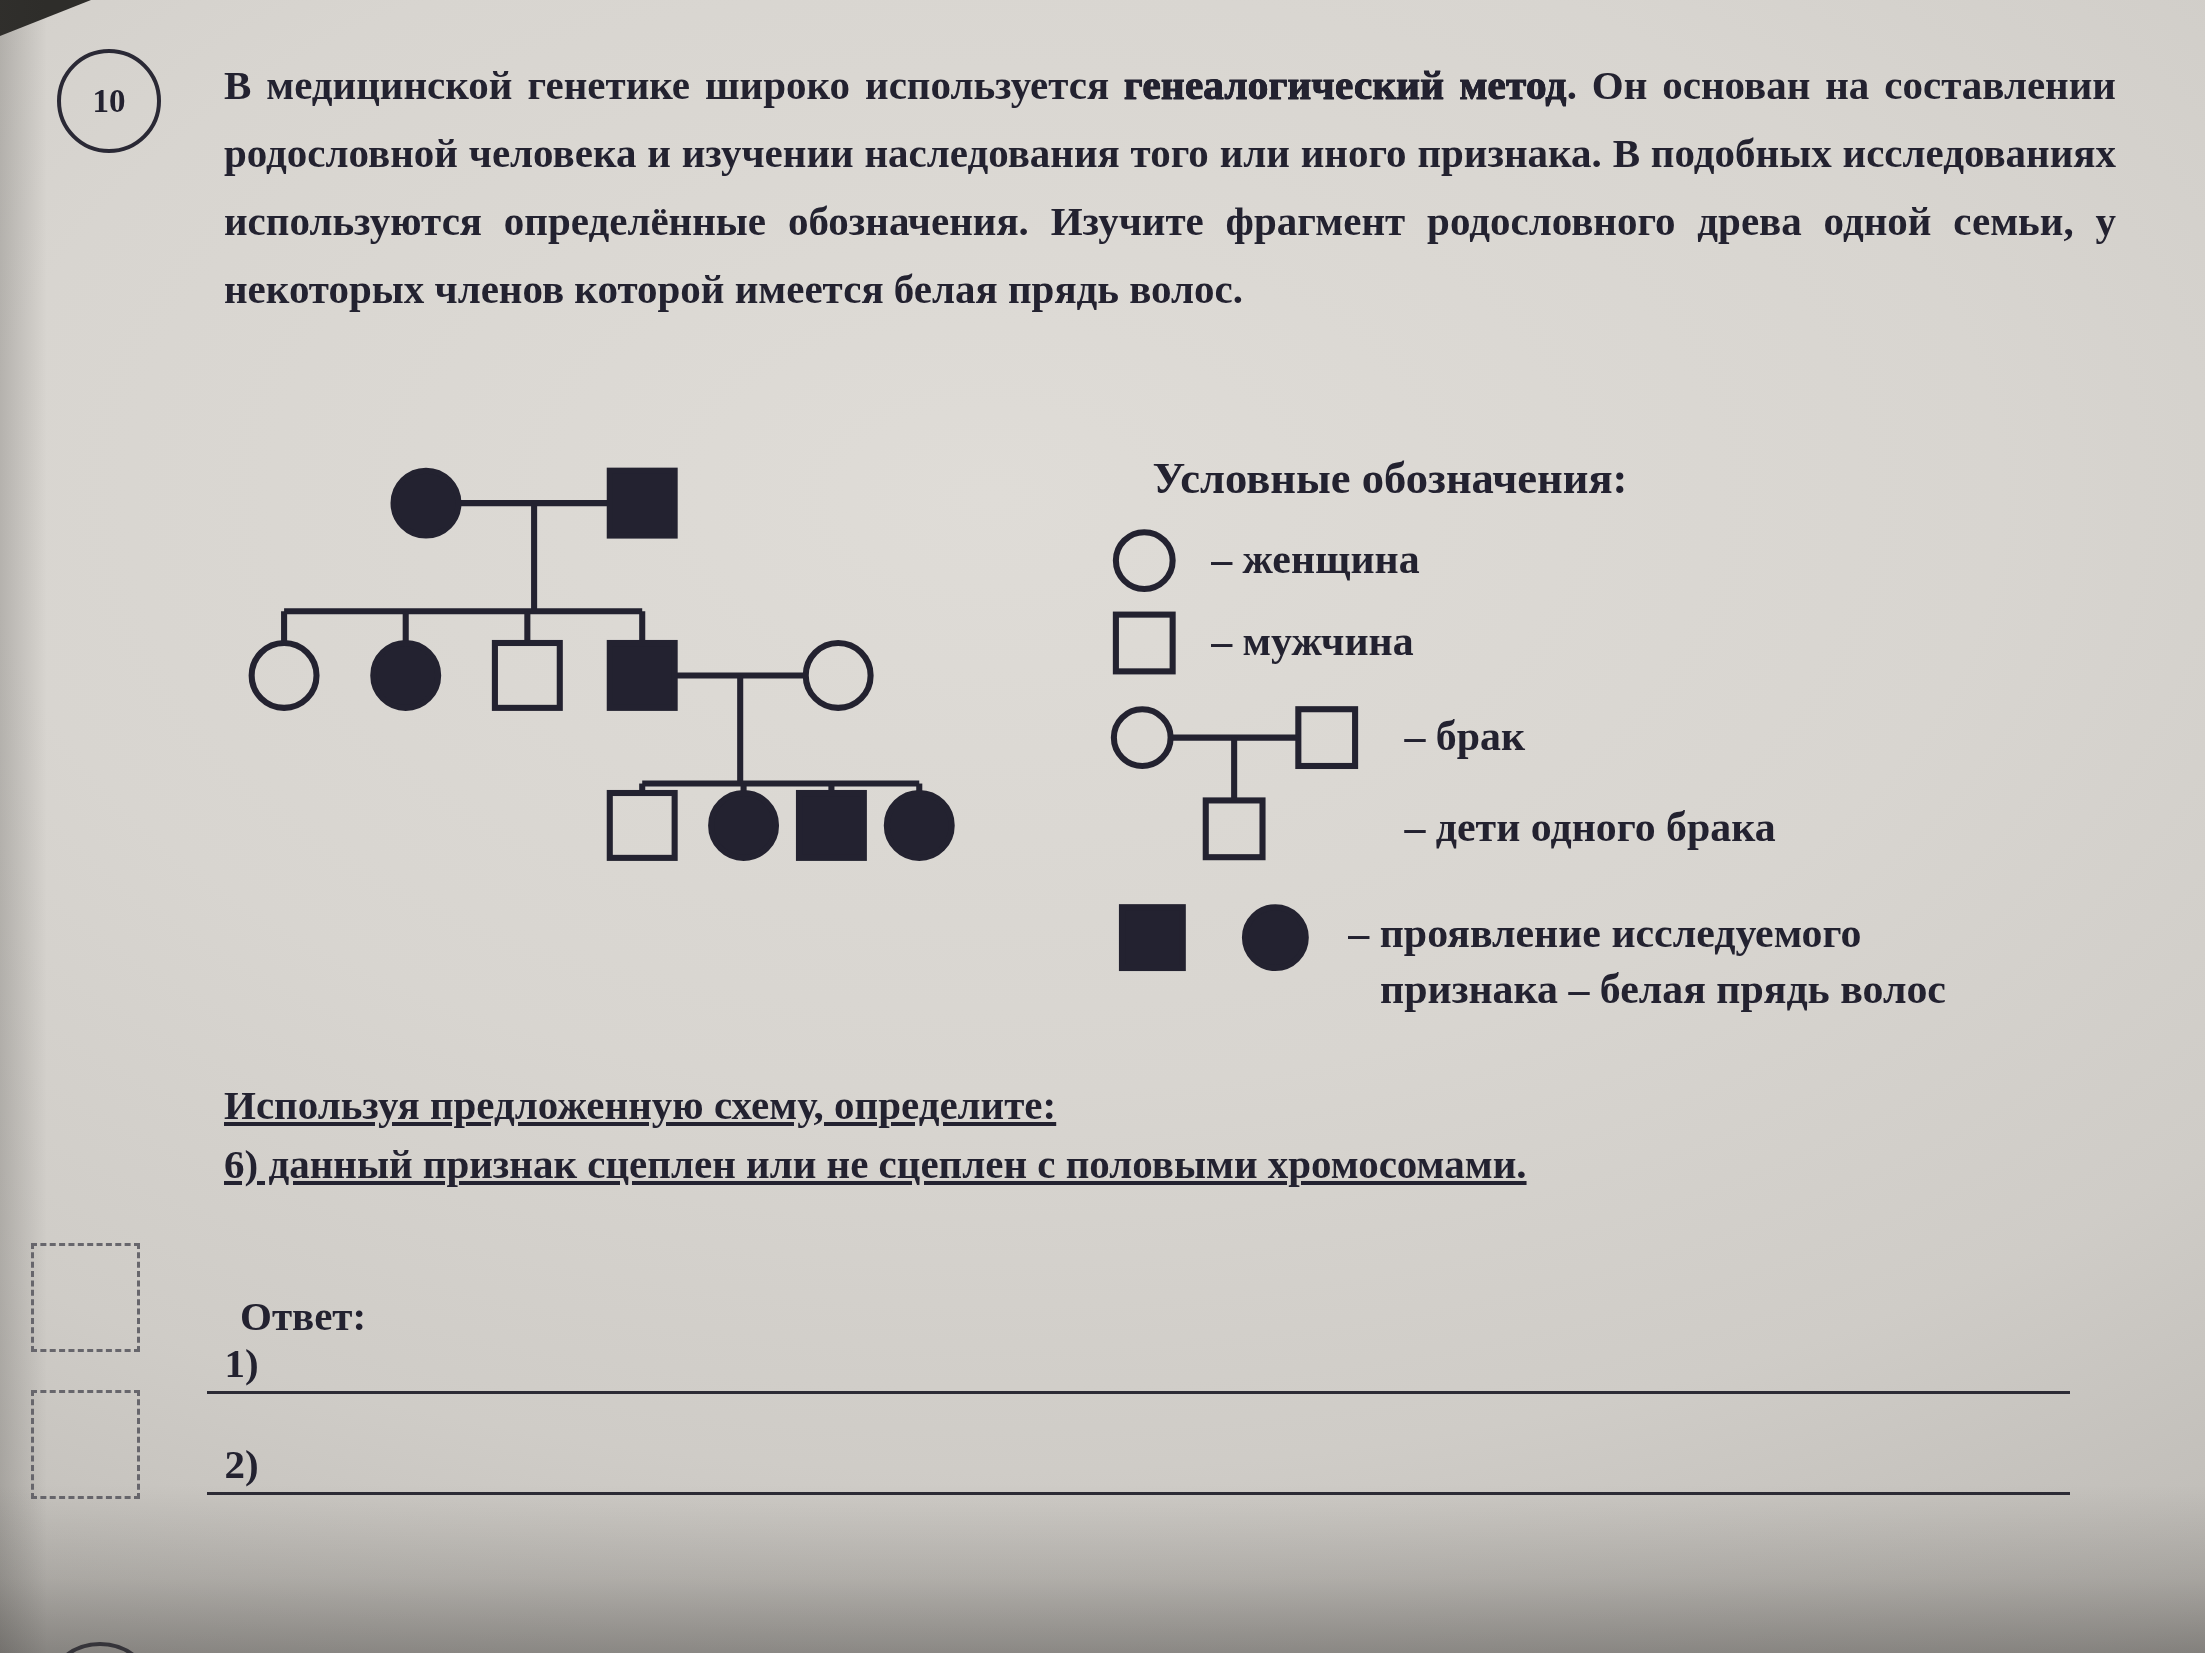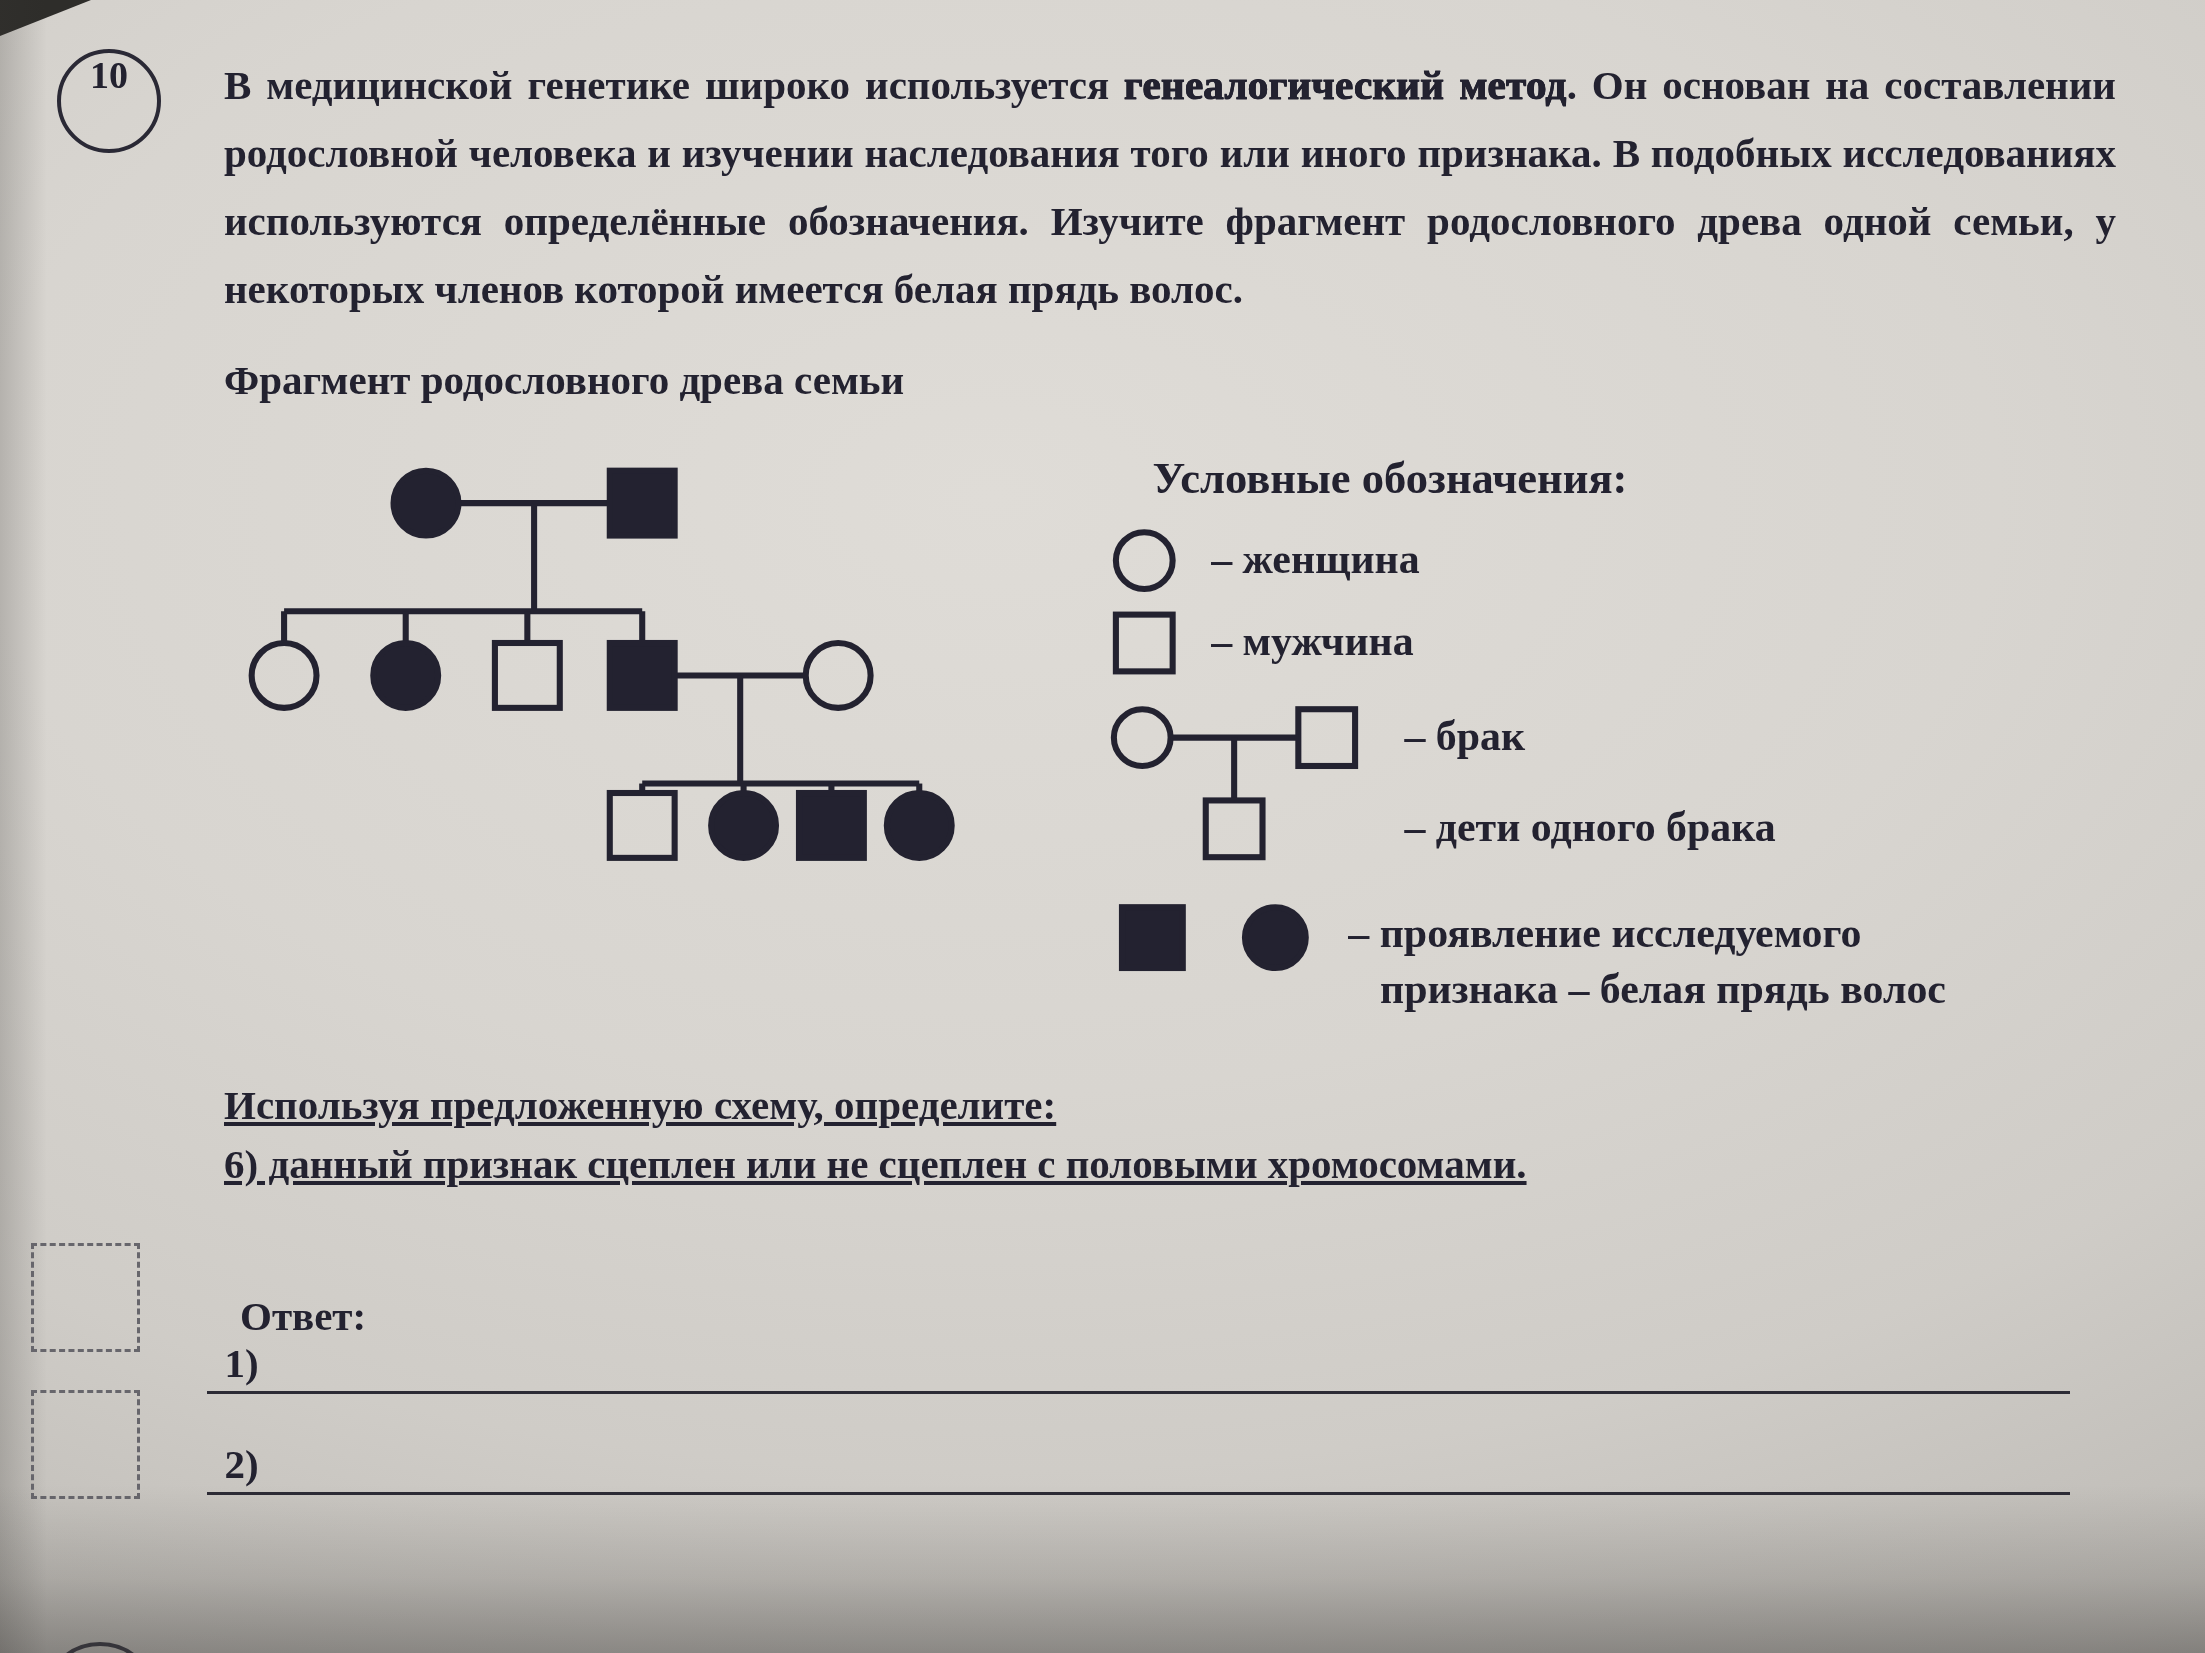--- a/index.html
+++ b/index.html
@@ -28,22 +28,22 @@
     pointer-events: none;
   }
   .bottom-shade {
     position: absolute; left: 0; bottom: 0; width: 100%; height: 169px;
     background: linear-gradient(to bottom, rgba(48,46,43,0) 0%, rgba(48,46,43,.16) 55%, rgba(42,40,38,.38) 100%);
     pointer-events: none;
   }
   .qbadge {
     position: absolute; left: 57px; top: 49px; width: 104px; height: 104px;
     border: 4px solid #2a2935; border-radius: 50%;
-    display: flex; justify-content: center;
-    font-size: 38px;
+    display: flex; align-items: center; justify-content: center;
+    font-size: 33px;
   }
   .intro {
     position: absolute; left: 224px; top: 51px; width: 1892px;
     margin: 0; font-size: 41px; line-height: 68px; text-align: justify;
   }
   .xbold {
     -webkit-text-stroke: 0.9px currentColor;
     text-shadow: 0.5px 0 currentColor, -0.5px 0 currentColor;
     letter-spacing: 0.3px;
   }
@@ -81,21 +81,20 @@
 <div class="page">
   <div class="corner-wedge"></div>
   <div class="left-shade"></div>
 
   <div class="qbadge">
     <span>10</span>
   </div>
 
   <p class="intro"><span>В медицинской генетике широко используется </span><span class="xbold">генеалогический метод</span><span>. Он основан на составлении родословной человека и изучении наследования того или иного признака. В подобных исследованиях используются определённые обозначения. Изучите фрагмент родословного древа одной семьи, у некоторых членов которой имеется белая прядь волос.</span></p>
 
-  <p class="dtitle">Фрагмент родословного древа семьи</p>
 
   <svg class="figure" viewBox="0 0 2800 920">
       <line x1="378" y1="105" x2="602" y2="105" stroke="#232230" stroke-width="9"></line>
       <line x1="490" y1="105" x2="490" y2="265" stroke="#232230" stroke-width="9"></line>
       <line x1="120" y1="265" x2="650" y2="265" stroke="#232230" stroke-width="9"></line>
       <line x1="120" y1="265" x2="120" y2="312" stroke="#232230" stroke-width="9"></line>
       <line x1="300" y1="265" x2="300" y2="312" stroke="#232230" stroke-width="9"></line>
       <line x1="480" y1="265" x2="480" y2="312" stroke="#232230" stroke-width="9"></line>
       <line x1="650" y1="265" x2="650" y2="312" stroke="#232230" stroke-width="9"></line>
       <line x1="698" y1="360" x2="892" y2="360" stroke="#232230" stroke-width="9"></line>

